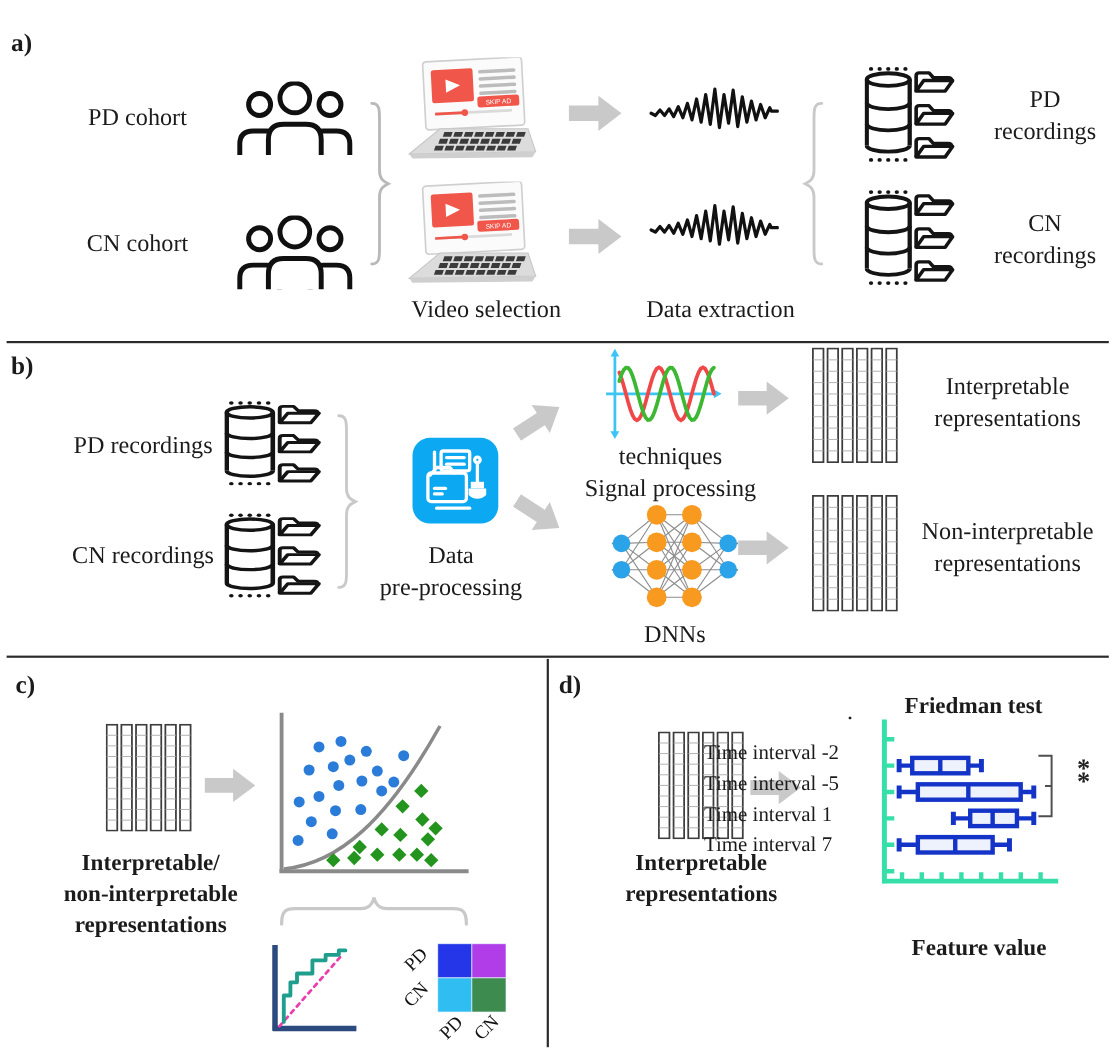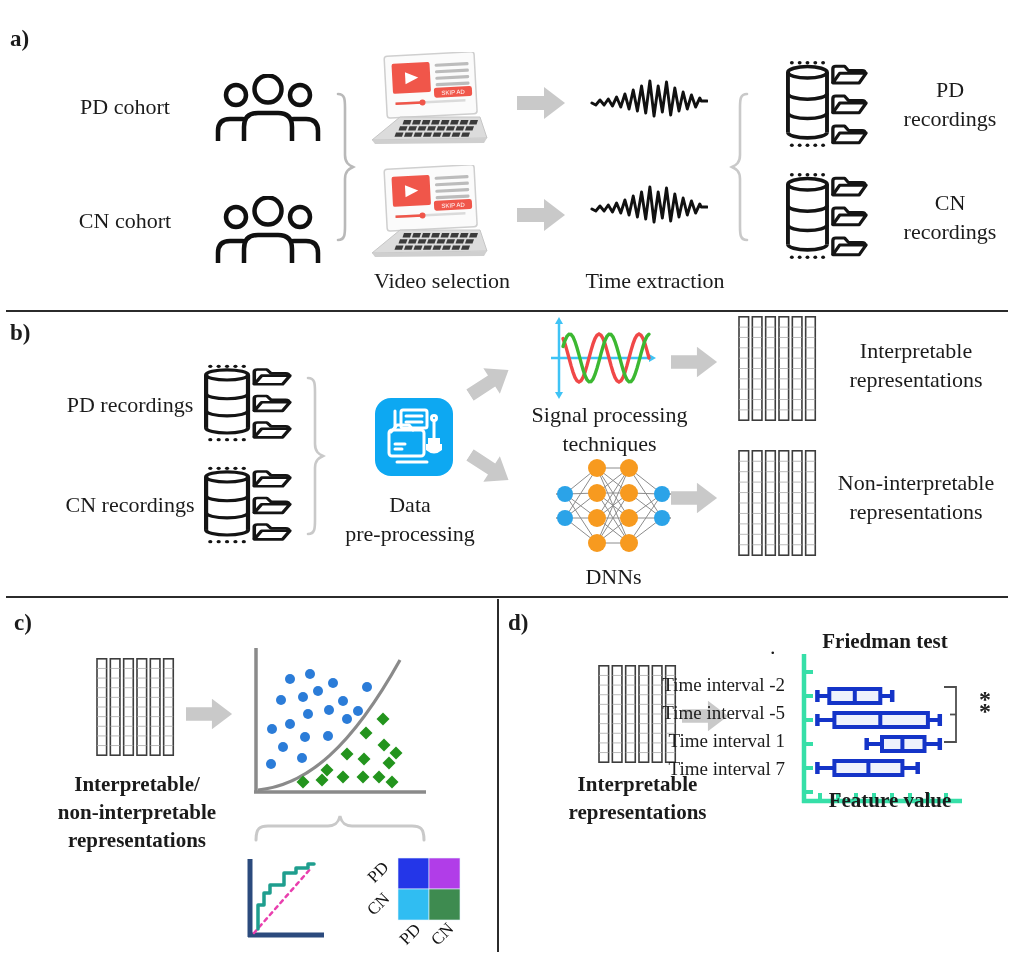--- a/index.html
+++ b/index.html
@@ -3,21 +3,21 @@
 <meta charset="utf-8">
 <style>
   html,body{margin:0;padding:0;background:#fff;}
   #fig{position:relative;width:1015px;height:960px;background:#ffffff;
        font-family:"Liberation Serif","DejaVu Serif",serif;color:#1b1b1b;overflow:hidden;}
   .abs{position:absolute;}
   .lbl{font-size:22px;text-align:center;line-height:29px;}
   .lbl-sm{font-size:21px;text-align:center;line-height:28px;font-weight:bold;}
   .panel-letter{font-weight:bold;font-size:23px;}
   .divider{background:#2b2b2b;}
-  .ti{font-size:19px;text-align:right;width:145px;left:640px;line-height:22px;}
+  .ti{font-size:19px;width:145px;left:640px;line-height:22px;}
   svg{display:block;width:100%;height:100%;}
 </style>
 </head>
 <body>
 
 <div id="fig">
 
   <div class="abs panel-letter" style="left:10px;top:26px">a)</div>
 
   <div class="abs lbl" style="left:50px;top:92px;width:150px">PD cohort</div>
@@ -154,21 +154,21 @@
   <div class="abs" style="left:590px;top:74px;width:118px;height:58px">
       <svg viewBox="0 0 122 58" preserveAspectRatio="none">
         <polyline points="2,29 6,31 10.3,26 14.6,31 18.9,25 23.2,32 27.5,23 31.799999999999997,33 36.099999999999994,20 40.4,35 44.699999999999996,16 49,37 53.3,12 57.599999999999994,39 61.9,7 66.19999999999999,42 70.5,12 74.8,38 79.1,8 83.39999999999999,41 87.7,14 92,37 96.3,18 100.6,35 104.89999999999999,21 109.19999999999999,33 113.5,24 115,27 121,27" fill="none" stroke="#111" stroke-width="3" stroke-linejoin="round" stroke-linecap="round"></polyline>
       </svg>
     </div>
   <div class="abs" style="left:590px;top:180px;width:118px;height:58px">
       <svg viewBox="0 0 122 58" preserveAspectRatio="none">
         <polyline points="2,29 6,31 10.3,26 14.6,31 18.9,25 23.2,32 27.5,23 31.799999999999997,33 36.099999999999994,20 40.4,35 44.699999999999996,16 49,37 53.3,12 57.599999999999994,39 61.9,7 66.19999999999999,42 70.5,12 74.8,38 79.1,8 83.39999999999999,41 87.7,14 92,37 96.3,18 100.6,35 104.89999999999999,21 109.19999999999999,33 113.5,24 115,27 121,27" fill="none" stroke="#111" stroke-width="3" stroke-linejoin="round" stroke-linecap="round"></polyline>
       </svg>
     </div>
-  <div class="abs lbl" style="left:570px;top:266px;width:170px">Time extraction</div>
+  <div class="abs lbl" style="left:570px;top:266px;width:170px">Data extraction</div>
 
   <div class="abs" style="left:728px;top:92px;width:25px;height:150px">
       <svg viewBox="0 0 25 150">
         <path d="M6,2 C13,2 13,8 13,16 L13,63 C13,71 17,73 21,75 C17,77 13,79 13,87 L13,134 C13,142 13,148 6,148" fill="none" stroke="#c9c9c9" stroke-width="2.6" stroke-linecap="round" transform="translate(25,0) scale(-1,1)"></path>
       </svg>
     </div>
 
   <div class="abs" style="left:786px;top:60px;width:82px;height:88px">
       <svg viewBox="0 0 84 100" preserveAspectRatio="none">
         <circle cx="6" cy="3" r="2" fill="#141414"></circle>
@@ -339,22 +339,22 @@
         <line x1="14" y1="6" x2="14" y2="78" stroke="#3ec3f5" stroke-width="2.5"></line>
         <polygon points="10,8 18,8 14,1" fill="#3ec3f5"></polygon>
         <polygon points="10,76 18,76 14,83" fill="#3ec3f5"></polygon>
         <line x1="6" y1="42" x2="104" y2="42" stroke="#3ec3f5" stroke-width="2.5"></line>
         <polygon points="104,38 104,46 111,42" fill="#3ec3f5"></polygon>
         <path d="M18.0,22.6 L20.0,27.9 L22.0,34.6 L24.0,42.0 L26.0,49.4 L28.0,56.1 L30.0,61.4 L32.0,64.8 L34.0,66.0 L36.0,64.8 L38.0,61.4 L40.0,56.1 L42.0,49.4 L44.0,42.0 L46.0,34.6 L48.0,27.9 L50.0,22.6 L52.0,19.2 L54.0,18.0 L56.0,19.2 L58.0,22.6 L60.0,27.9 L62.0,34.6 L64.0,42.0 L66.0,49.4 L68.0,56.1 L70.0,61.4 L72.0,64.8 L74.0,66.0 L76.0,64.8 L78.0,61.4 L80.0,56.1 L82.0,49.4 L84.0,42.0 L86.0,34.6 L88.0,27.9 L90.0,22.6 L92.0,19.2 L94.0,18.0 L96.0,19.2 L98.0,22.6 L100.0,27.9 L102.0,34.6 L104.0,42.0 " fill="none" stroke="#f04848" stroke-width="3.4" stroke-linecap="round"></path>
         <path d="M18.0,30.5 L20.0,24.5 L22.0,20.3 L24.0,18.2 L26.0,18.4 L28.0,20.9 L30.0,25.5 L32.0,31.7 L34.0,38.9 L36.0,46.4 L38.0,53.5 L40.0,59.5 L42.0,63.7 L44.0,65.8 L46.0,65.6 L48.0,63.1 L50.0,58.5 L52.0,52.3 L54.0,45.1 L56.0,37.6 L58.0,30.5 L60.0,24.5 L62.0,20.3 L64.0,18.2 L66.0,18.4 L68.0,20.9 L70.0,25.5 L72.0,31.7 L74.0,38.9 L76.0,46.4 L78.0,53.5 L80.0,59.5 L82.0,63.7 L84.0,65.8 L86.0,65.6 L88.0,63.1 L90.0,58.5 L92.0,52.3 L94.0,45.1 L96.0,37.6 L98.0,30.5 L100.0,24.5 L102.0,20.3 L104.0,18.2 " fill="none" stroke="#3cb832" stroke-width="3.4" stroke-linecap="round"></path>
       </svg>
     </div>
   <div class="abs lbl" style="left:522px;top:400px;width:175px">
+    <div>techniques</div>
     <div>Signal processing</div>
-    <div>techniques</div>
   </div>
 
   <div class="abs" style="left:671px;top:344px;width:48px;height:36px">
       <svg viewBox="0 0 50 38" preserveAspectRatio="none">
         <polygon points="0,12 27,12 27,3 48,19 27,35 27,26 0,26" fill="#c9c9c9"></polygon>
       </svg>
     </div>
   <div class="abs" style="left:738px;top:316px;width:80px;height:105px">
       <svg viewBox="0 0 80 105">
         <rect x="1" y="0.8" width="9.6" height="103.4" fill="#fff" stroke="#3d3d3d" stroke-width="1.6"></rect>
@@ -827,15 +827,15 @@
         <line x1="78.4" y1="111" x2="78.4" y2="125" stroke="#1434c8" stroke-width="4"></line>
         <path d="M154,37 L166,37 L166,92 L154,92" fill="none" stroke="#4f4f4f" stroke-width="1.8"></path>
         <line x1="160" y1="64.5" x2="166" y2="64.5" stroke="#4f4f4f" stroke-width="1.8"></line>
       </svg>
     </div>
   <div class="abs" id="sig" style="left:976px;top:694px;width:18px;font-size:24px;line-height:11px;text-align:center;font-weight:bold;color:#222">
       <div style="height: 12px;">*</div>
       <div style="height: 12px;">*</div>
     </div>
 
-  <div class="abs lbl-sm" style="left:815px;top:786px;width:150px">Feature value</div>
+  <div class="abs lbl-sm" style="left:815px;top:847px;width:150px">Feature value</div>
 
 </div>
 
 </body></html>

